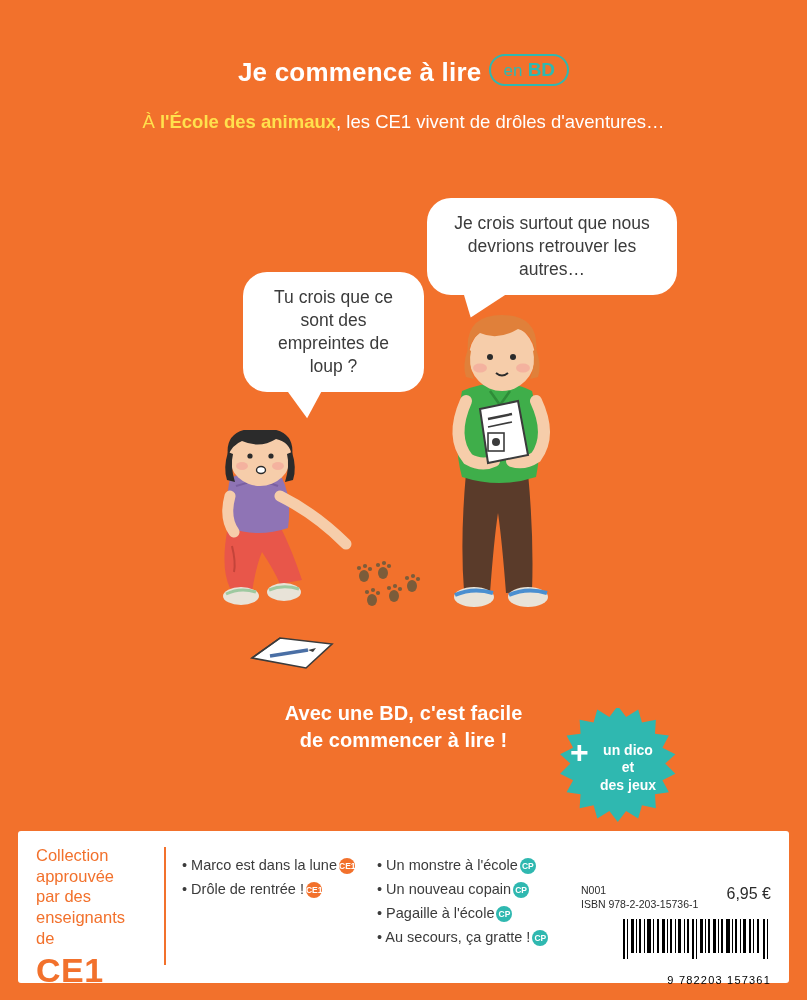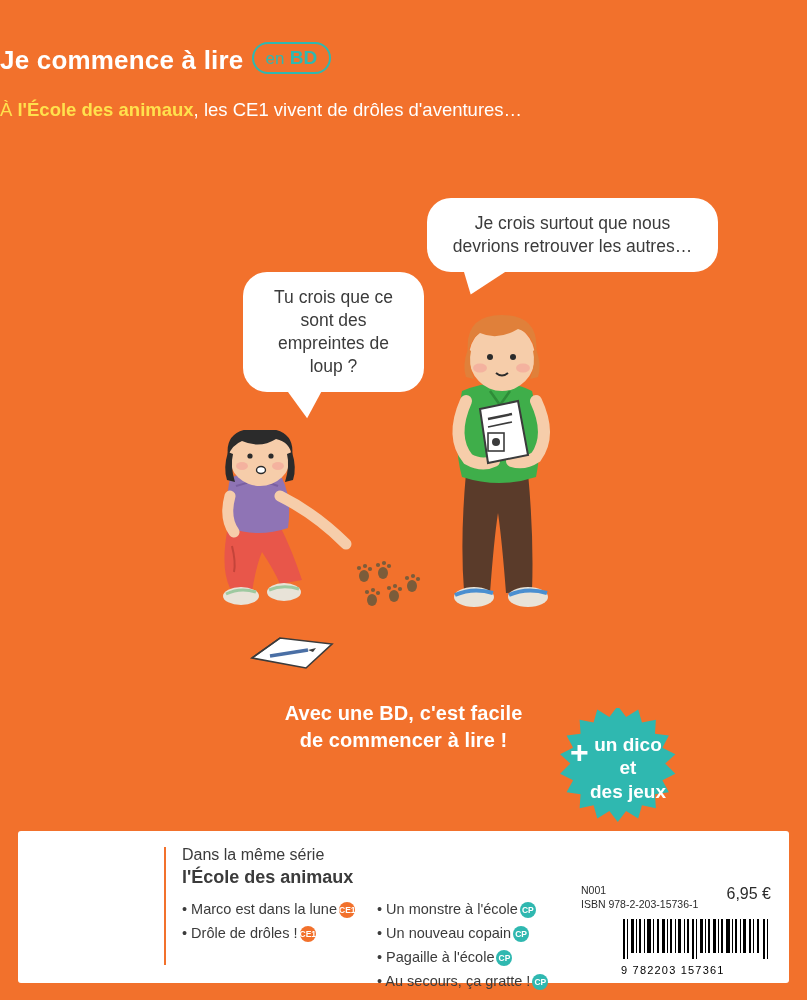--- a/index.html
+++ b/index.html
@@ -11,23 +11,23 @@
   }
   .page {
     position: relative;
     width: 807px; height: 1000px;
     background: #f2712c;
   }
 
   
   .header {
     position: absolute;
-    top: 0; left: 0; right: 0;
+    top: 12px; left: 0; right: 0;
     padding-top: 44px;
-    text-align: left;
+    text-align: center;
   }
   .series-line {
     position: relative;
     display: inline-block;
   }
   .series-title {
     display: inline-block;
     color: #ffffff;
     font-size: 26px;
     font-weight: bold;
@@ -88,21 +88,21 @@
   }
   #bubble-girl .tail {
     left: 46px; bottom: -26px;
     border-left: 16px solid transparent;
     border-right: 22px solid transparent;
     border-top: 30px solid #ffffff;
     transform: rotate(-8deg);
   }
   #bubble-boy {
     left: 427px; top: 23px;
-    width: 291px;
+    width: 250px;
   }
   #bubble-boy .tail {
     left: 32px; bottom: -24px;
     border-left: 14px solid transparent;
     border-right: 30px solid transparent;
     border-top: 28px solid #ffffff;
     transform: rotate(10deg);
   }
 
   
@@ -136,21 +136,21 @@
     width: 150px; height: 120px;
   }
   .starburst .label {
     position: absolute;
     inset: 0;
     display: flex;
     flex-direction: column;
     align-items: center;
     justify-content: center;
     color: #ffffff;
-    font-size: 19px;
+    font-size: 14px;
     font-weight: bold;
     line-height: 1.22;
     text-align: center;
     padding-left: 26px;
   }
   .plus-sign {
     position: absolute;
     left: 30px; top: 28px;
     color: #ffffff;
     font-size: 32px;
@@ -244,25 +244,25 @@
     font-family: "Liberation Sans", sans-serif;
   }
   .meta .price { float: right; font-size: 16px; }
   .barcode {
     position: absolute;
     right: 18px; bottom: 8px;
     width: 150px; height: 56px;
   }
   .barcode .bars { width: 150px; height: 40px; }
   .barcode .num {
-    text-align: left;
+    text-align: right;
     font-size: 11px;
     letter-spacing: 1.2px;
     font-family: "Liberation Sans", sans-serif;
-    margin-top: 1px;
+    margin-top: 11px;
   }
 </style>
 </head>
 <body>
 
 <div class="page">
 
   <div class="header">
     <div class="series-line">
       <span class="series-title">Je commence à lire</span><span class="bd-badge"><span class="en">en</span> <span>BD</span></span>
@@ -395,36 +395,40 @@
     <div class="label">
       <span>un dico</span>
       <span>et</span>
       <span>des jeux</span>
     </div>
   </div>
 
   <div class="footer">
     <div class="footer-inner">
 
+      <div class="collection">
+        <div>Collection</div>
+        <div>approuvée</div>
+        <div>par des</div>
+        <div>enseignants</div>
+        <div>de</div>
+        <div class="ce1">CE1</div>
+      </div>
 
       <div class="vrule"></div>
 
       <div class="series-block">
-        <div class="sm-title">
-          <div>Dans la même série</div>
-          <div class="big">l'École des animaux</div>
-        </div>
 
         <div class="cols">
           <div class="col">
             <div class="title-item">
               <span>• Marco est dans la lune</span><span class="lvl ce1">CE1</span>
             </div>
             <div class="title-item">
-              <span>• Drôle de drôles !</span><span class="lvl ce1">CE1</span>
+              <span>• Drôle de rentrée !</span><span class="lvl ce1">CE1</span>
             </div>
           </div>
 
           <div class="col">
             <div class="title-item">
               <span>• Un monstre à l'école</span><span class="lvl cp">CP</span>
             </div>
             <div class="title-item">
               <span>• Un nouveau copain</span><span class="lvl cp">CP</span>
             </div>

